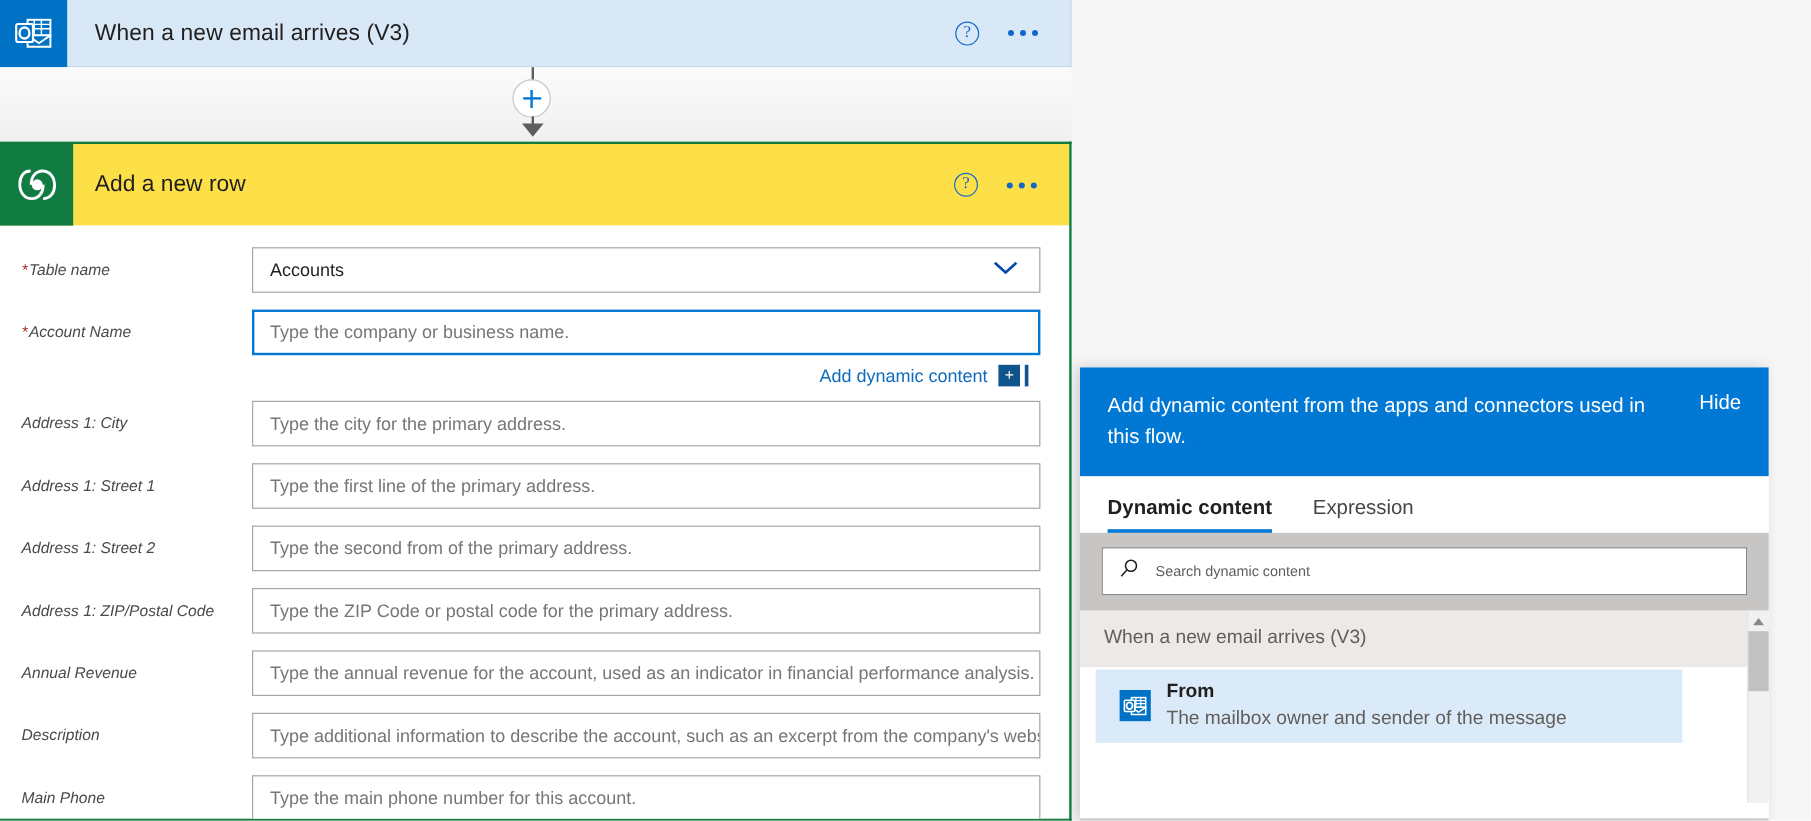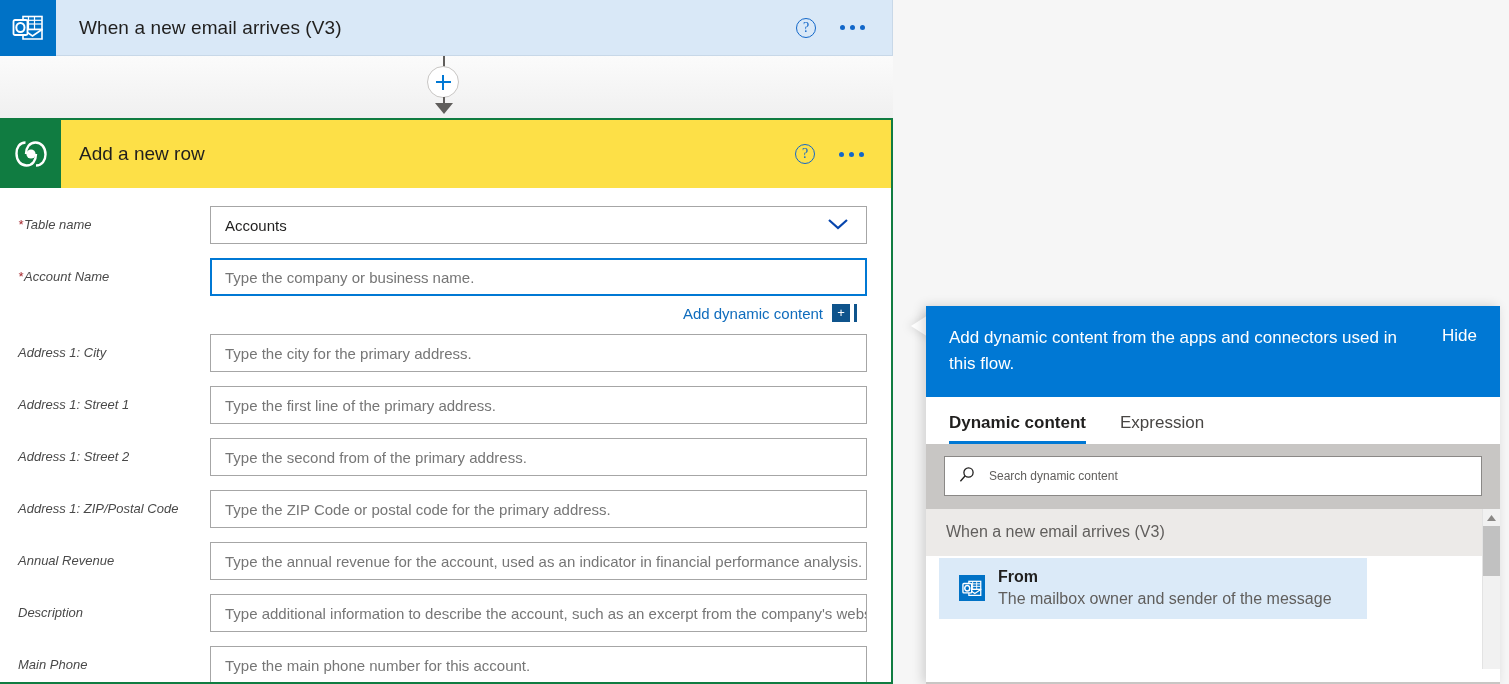--- a/index.html
+++ b/index.html
@@ -261,21 +261,21 @@
   #dyn-link-row .dyn-caret {
     width: 3px;
     height: 18px;
     background: #0f548c;
     margin-left: -5px;
   }
 
   
   #dyn-panel {
     position: absolute;
-    left: 926px;
+    left: 900px;
     top: 306px;
     width: 574px;
     height: 378px;
     background: #ffffff;
     box-shadow: -3px 0 11px rgba(0,0,0,.16);
     box-sizing: border-box;
     overflow: hidden;
   }
   #dyn-callout-arrow {
     position: absolute;
@@ -363,21 +363,21 @@
     color: #605e5c;
   }
   .dyn-item {
     display: flex;
     align-items: center;
     gap: 13px;
     padding: 8px 0 9px 20px;
     margin: 2px 0 0 13px;
     background: #dbeaf8;
     cursor: pointer;
-    width: 428px;
+    width: 489px;
     box-sizing: border-box;
   }
   .dyn-item .item-icon {
     width: 26px; height: 26px;
     background: #0072c6;
     flex: none;
     display: flex;
     align-items: center;
     justify-content: center;
   }

